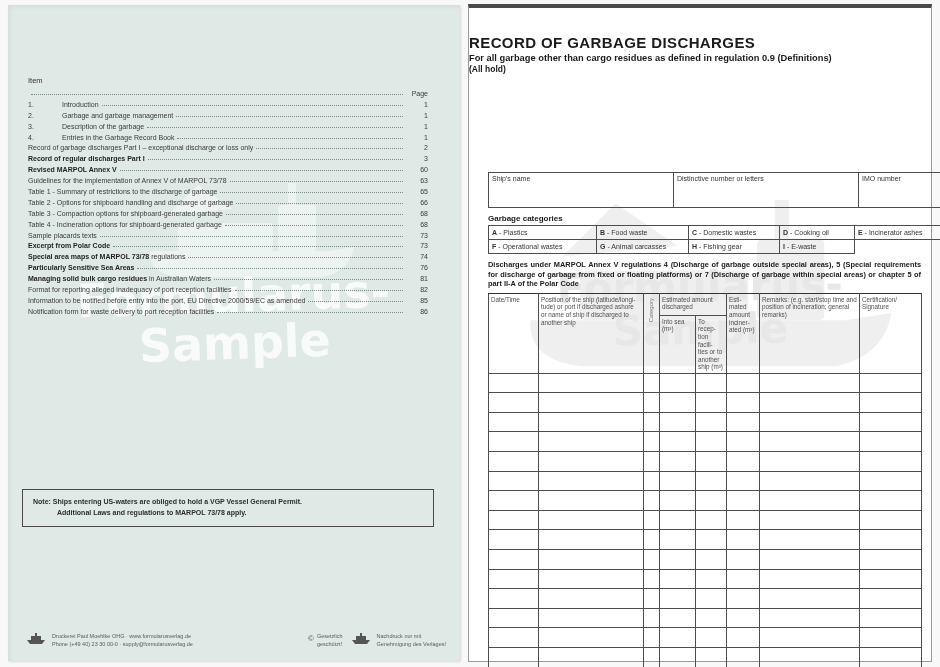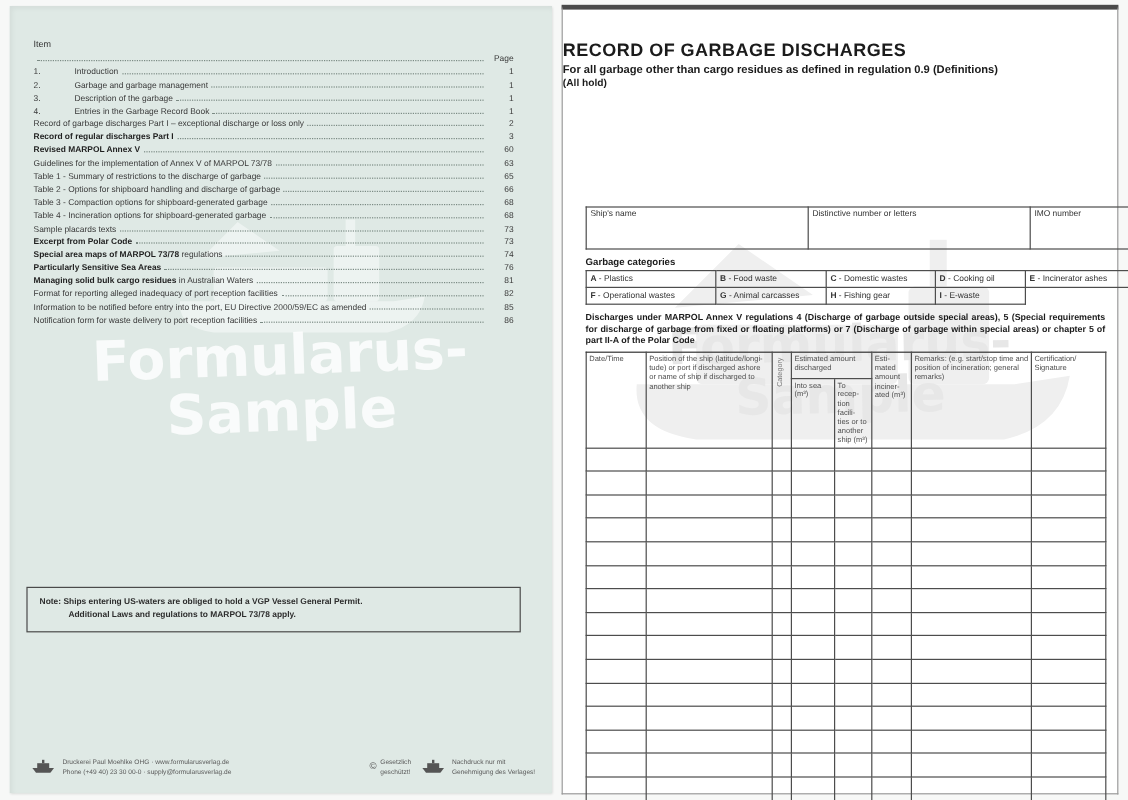--- a/index.html
+++ b/index.html
@@ -10,21 +10,21 @@
     color:#2e2e2e;
     -webkit-font-smoothing:antialiased;
   }
   
   .page-left{
     position:absolute;left:8px;top:5px;width:452px;height:656px;
     background:#dfe9e5;
     box-shadow:inset 2px 2px 4px rgba(0,0,0,0.05), 1px 1px 2px rgba(0,0,0,0.12);
   }
   .toc{position:absolute;left:20px;top:27px;right:30px;font-size:7px;color:#3a3a3a;}
-  .toc-header{font-size:7.5px;color:#333;margin-bottom:1px;}
+  .toc-header{font-size:7.5px;color:#333;margin-bottom:1px;margin-top:44px;}
   .toc-row{display:flex;align-items:flex-end;height:10.9px;}
   .toc-num{width:34px;flex:0 0 34px;}
   .toc-label{white-space:nowrap;}
   .toc-label b{color:#1f1f1f;}
   .toc-dots{flex:1;border-bottom:1px dotted #7b8a84;margin:0 3px 2px 3px;height:8px;min-width:8px;}
   .toc-page{flex:0 0 22px;text-align:right;padding-right:2px;}
   .toc-pagehead-row{display:flex;align-items:flex-end;height:11px;}
   
   .note-box{
     position:absolute;left:14px;right:26px;top:484px;height:38px;

